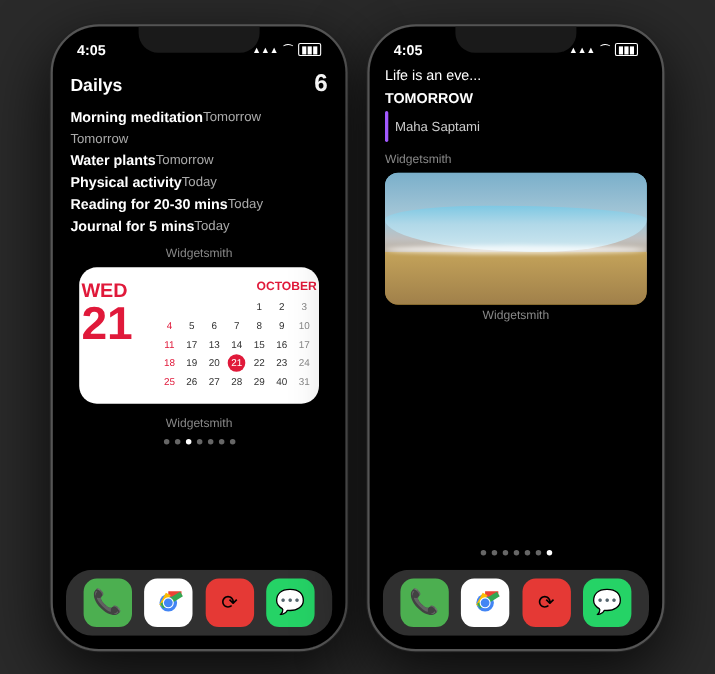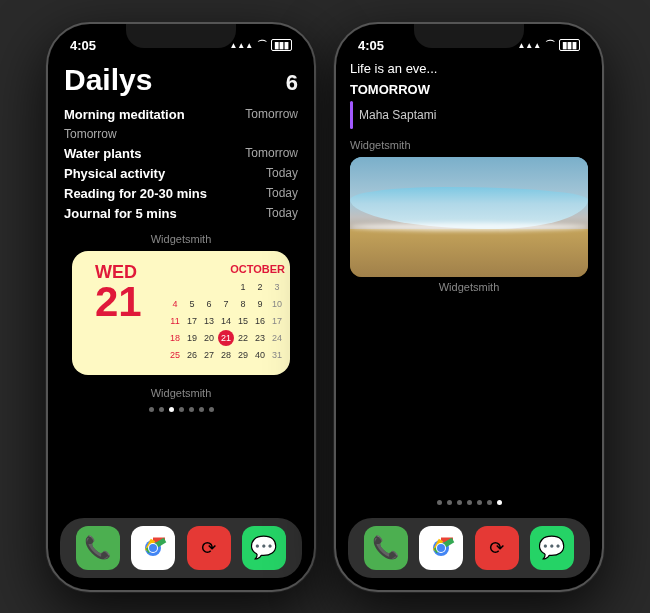--- a/index.html
+++ b/index.html
@@ -87,32 +87,32 @@
     }
 
     .dailys-header {
       display: flex;
       justify-content: space-between;
       align-items: baseline;
       margin-bottom: 10px;
     }
 
     .dailys-title {
-      font-size: 30px;
+      font-size: 16px;
       font-weight: 700;
     }
 
     .dailys-count {
       font-size: 22px;
       font-weight: 700;
     }
 
     .task-row {
       display: flex;
-      justify-content: space-between;
+      justify-content: flex-start;
       margin-bottom: 5px;
       font-size: 13px;
     }
 
     .task-name {
       font-weight: 600;
       color: #fff;
     }
 
     .task-tag {
@@ -123,23 +123,23 @@
     .widget-label {
       color: #888;
       font-size: 11px;
       text-align: center;
       margin-top: 12px;
       margin-bottom: 6px;
     }
 
     
     .calendar-widget {
-      background: #fef9c3;
+      background: #ffffff;
       border-radius: 16px;
-      padding: 12px 23px;
+      padding: 12px 2px;
       margin: 0 8px;
       display: flex;
       gap: 12px;
     }
 
     .cal-left {
       min-width: 60px;
     }
 
     .cal-day-name {

